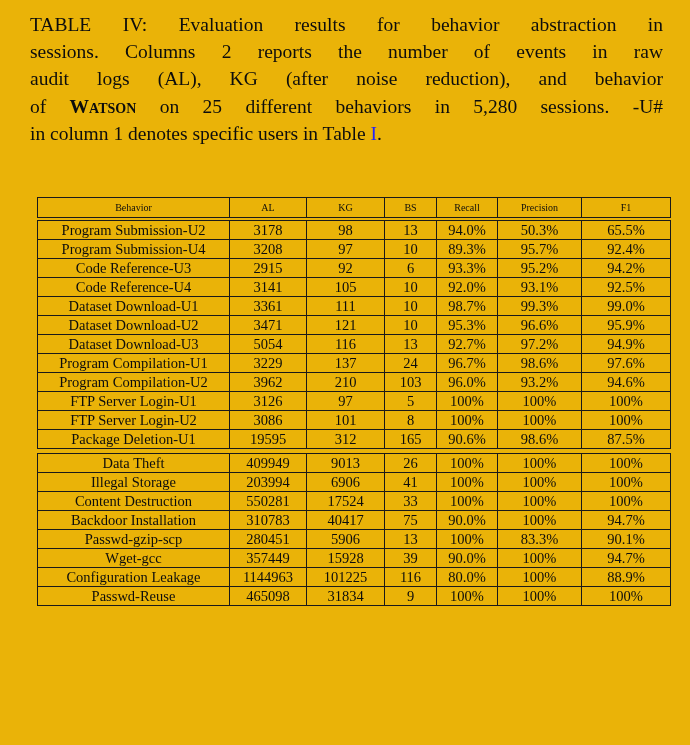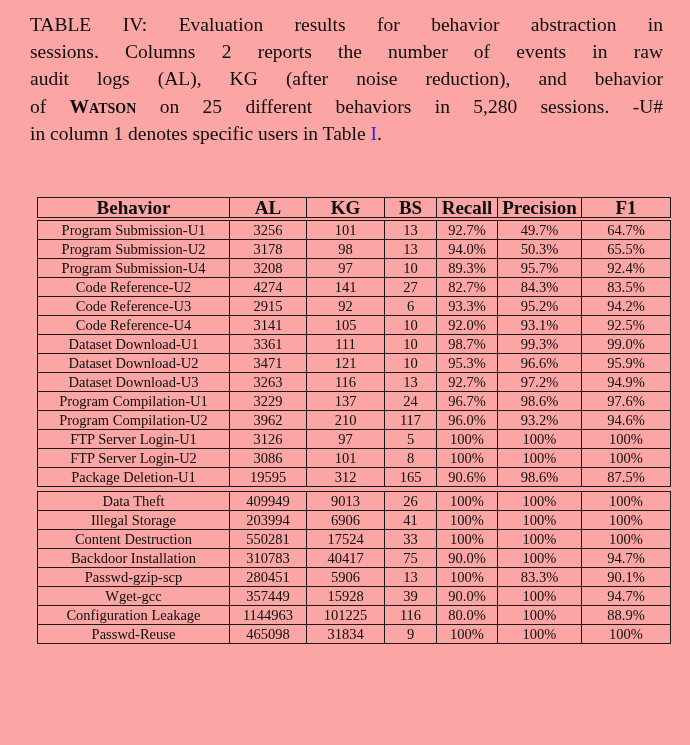--- a/index.html
+++ b/index.html
@@ -1,20 +1,20 @@
 <!DOCTYPE html>
 <html><head>
 <meta charset="utf-8">
 <style>
   html, body { margin: 0; padding: 0; background: #ffffff; }
   .page {
     position: relative;
     width: 690px;
     height: 745px;
-    background: #fca5a5;
+    background: #eab308;
     font-family: "Liberation Serif", serif;
     color: #0d0d0d;
     overflow: hidden;
   }
   
   .caption {
     position: absolute;
     left: 30px;
     top: 11px;
     width: 633px;
@@ -51,22 +51,22 @@
     text-align: center;
     vertical-align: middle;
     padding: 1.5px 2px;
     font-size: 14.5px;
     line-height: 15px;
     white-space: nowrap;
     overflow: hidden;
     color: #0d0d0d;
   }
   .tbl th {
-    font-weight: bold;
-    font-size: 19px;
+    font-weight: normal;
+    font-size: 10px;
     line-height: 17px;
     padding: 1px 2px;
   }
   .tbl tr.sep td {
     border: none;
     height: 2px;
     padding: 0;
     line-height: 0;
     font-size: 0;
   }
@@ -102,56 +102,38 @@
           <th>KG</th>
           <th>BS</th>
           <th>Recall</th>
           <th>Precision</th>
           <th>F1</th>
         </tr>
         <tr class="sep">
           <td colspan="7"></td>
         </tr>
         <tr>
-          <td>Program Submission-U1</td>
-          <td>3256</td>
-          <td>101</td>
-          <td>13</td>
-          <td>92.7%</td>
-          <td>49.7%</td>
-          <td>64.7%</td>
-        </tr>
-        <tr>
           <td>Program Submission-U2</td>
           <td>3178</td>
           <td>98</td>
           <td>13</td>
           <td>94.0%</td>
           <td>50.3%</td>
           <td>65.5%</td>
         </tr>
         <tr>
           <td>Program Submission-U4</td>
           <td>3208</td>
           <td>97</td>
           <td>10</td>
           <td>89.3%</td>
           <td>95.7%</td>
           <td>92.4%</td>
         </tr>
         <tr>
-          <td>Code Reference-U2</td>
-          <td>4274</td>
-          <td>141</td>
-          <td>27</td>
-          <td>82.7%</td>
-          <td>84.3%</td>
-          <td>83.5%</td>
-        </tr>
-        <tr>
           <td>Code Reference-U3</td>
           <td>2915</td>
           <td>92</td>
           <td>6</td>
           <td>93.3%</td>
           <td>95.2%</td>
           <td>94.2%</td>
         </tr>
         <tr>
           <td>Code Reference-U4</td>
@@ -175,41 +157,41 @@
           <td>Dataset Download-U2</td>
           <td>3471</td>
           <td>121</td>
           <td>10</td>
           <td>95.3%</td>
           <td>96.6%</td>
           <td>95.9%</td>
         </tr>
         <tr>
           <td>Dataset Download-U3</td>
-          <td>3263</td>
+          <td>5054</td>
           <td>116</td>
           <td>13</td>
           <td>92.7%</td>
           <td>97.2%</td>
           <td>94.9%</td>
         </tr>
         <tr>
           <td>Program Compilation-U1</td>
           <td>3229</td>
           <td>137</td>
           <td>24</td>
           <td>96.7%</td>
           <td>98.6%</td>
           <td>97.6%</td>
         </tr>
         <tr>
           <td>Program Compilation-U2</td>
           <td>3962</td>
           <td>210</td>
-          <td>117</td>
+          <td>103</td>
           <td>96.0%</td>
           <td>93.2%</td>
           <td>94.6%</td>
         </tr>
         <tr>
           <td>FTP Server Login-U1</td>
           <td>3126</td>
           <td>97</td>
           <td>5</td>
           <td>100%</td>

